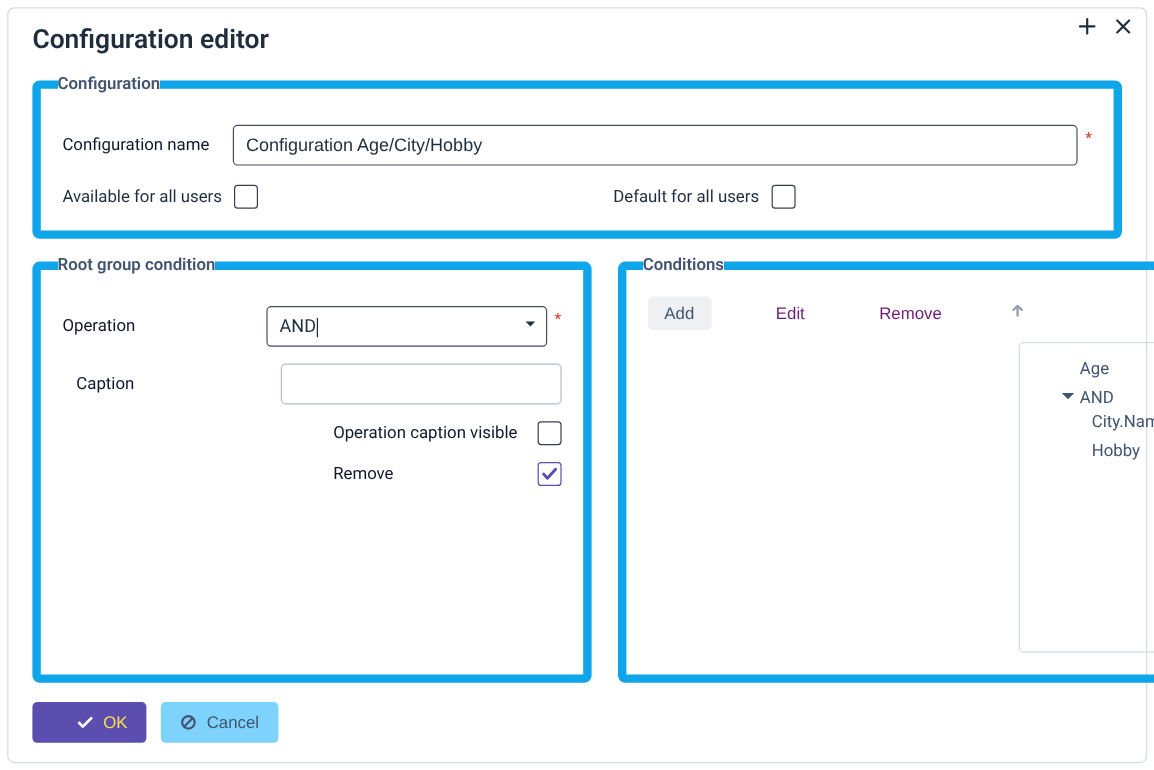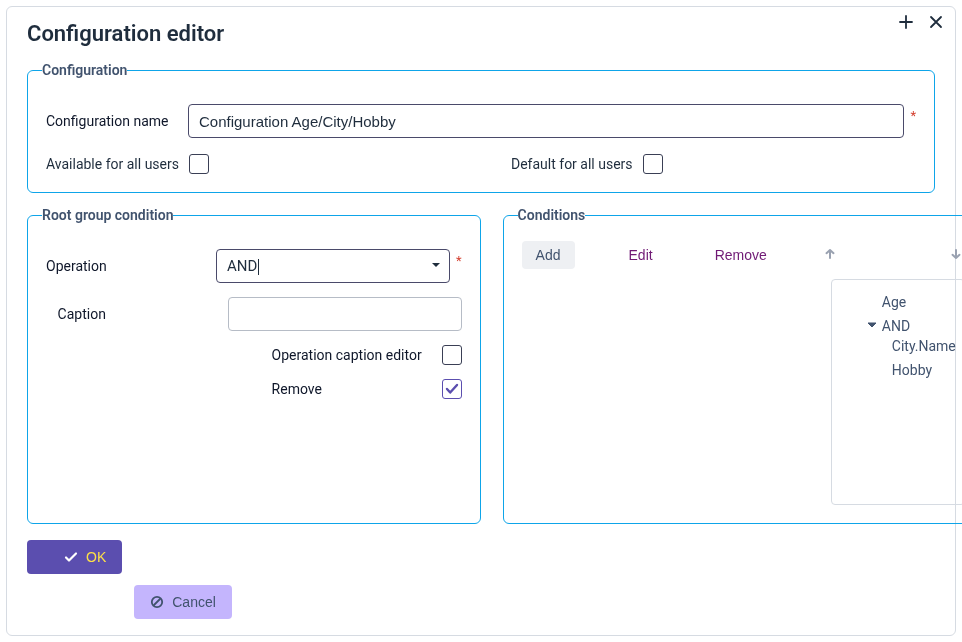--- a/index.html
+++ b/index.html
@@ -45,21 +45,21 @@
     cursor: pointer;
     width: 18px;
     height: 18px;
     display: flex;
     align-items: center;
     justify-content: center;
   }
   .icon-btn svg { stroke: #1f2d3d; }
 
   fieldset.panel {
-    border: 1px solid #0ea5e9;
+    border: 7px solid #0ea5e9;
     border-radius: 6px;
     padding: 12px 18px 18px 18px;
     margin: 0 0 14px 0;
   }
   fieldset.panel > legend {
     font-size: 14px;
     font-weight: 600;
     color: #41536e;
     padding: 0 0 0 0;
     margin-left: -4px;
@@ -246,23 +246,22 @@
     cursor: pointer;
     border: none;
   }
   .btn-primary {
     background: #5b4eaf;
     color: #fde047;
     padding-left: 37px;
   }
   .btn-primary svg { stroke: #fff; }
   .btn-secondary {
-    background: #c4b5fd;
+    background: #7dd3fc;
     color: #41536e;
-    margin-top: 45px;
   }
   .btn-secondary svg { stroke: #41536e; }
 
   .select-text-with-cursor::after {
     content: "";
     display: inline-block;
     width: 1px;
     height: 16px;
     background: #1f2d3d;
     margin-left: 1px;
@@ -334,21 +333,21 @@
         </div>
         <span class="required-star">*</span>
       </div>
 
       <div class="form-row">
         <span class="label">Caption</span>
         <input type="text" class="caption-input" value="" style="">
       </div>
 
       <div class="form-row">
-        <span class="label">Operation caption editor</span>
+        <span class="label">Operation caption visible</span>
         <span class="cbox">
           
         </span>
       </div>
 
       <div class="form-row">
         <span class="label">Remove</span>
         <span class="cbox checked">
           <svg width="14" height="14" viewBox="0 0 14 14" fill="none" stroke-width="2.4" stroke-linecap="round" stroke-linejoin="round">
               <path d="M2 7l3.2 3.5L12 3"></path>

